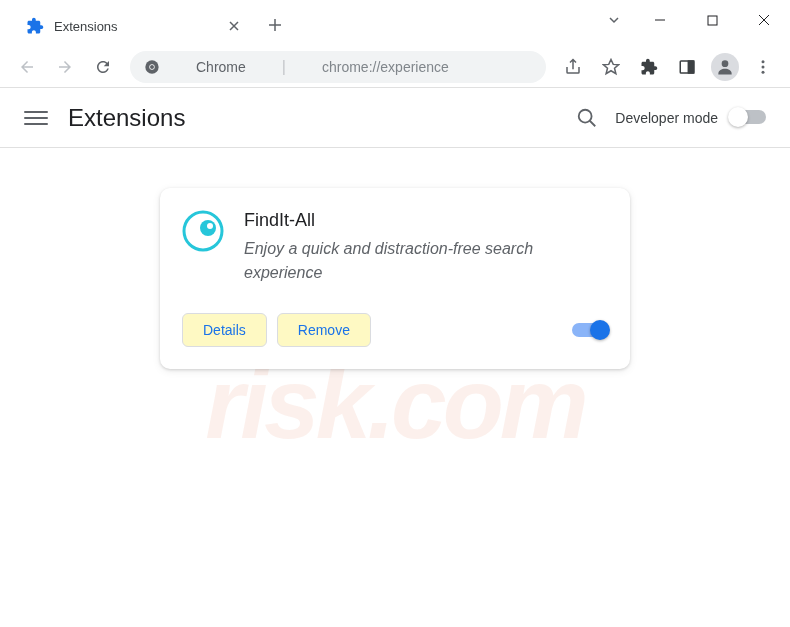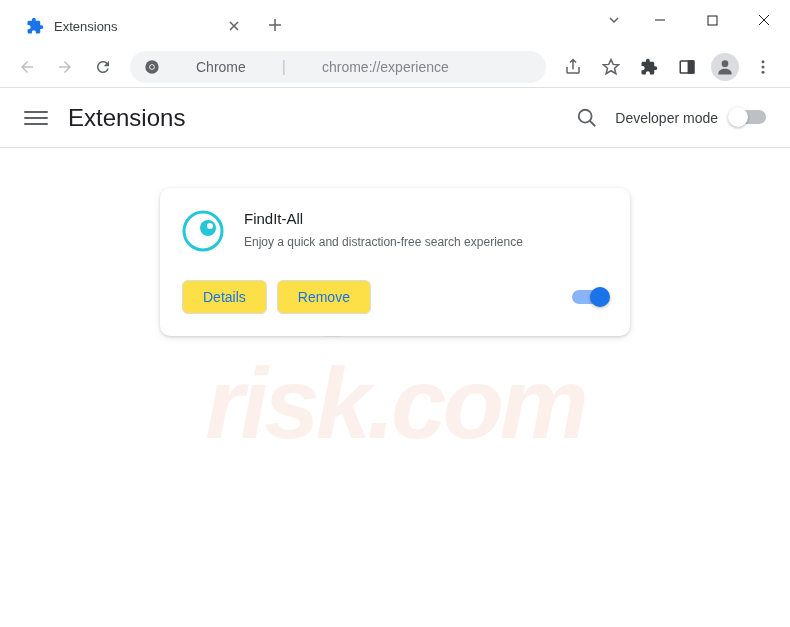--- a/index.html
+++ b/index.html
@@ -43,24 +43,24 @@
     .toggle .knob { width: 20px; height: 20px; background: #fff; border-radius: 50%; position: absolute; top: -3px; left: -2px; box-shadow: 0 1px 3px rgba(0,0,0,0.3); transition: all 0.2s; }
     .toggle.on { background: #8ab4f8; }
     .toggle.on .knob { left: 18px; background: #1a73e8; }
     
     
     .content { padding: 40px 24px; display: flex; justify-content: center; }
     .ext-card { width: 470px; background: #fff; border-radius: 10px; box-shadow: 0 1px 3px rgba(0,0,0,0.15), 0 2px 8px rgba(0,0,0,0.08); padding: 22px; }
     .ext-top { display: flex; gap: 20px; margin-bottom: 28px; }
     .ext-icon { width: 42px; height: 42px; flex-shrink: 0; }
     .ext-info { flex: 1; }
-    .ext-name { font-size: 15px; color: #202124; font-weight: 400; margin-bottom: 6px; }
-    .ext-desc { font-size: 12px; color: #5f6368; line-height: 1.5; }
+    .ext-name { font-size: 18px; color: #202124; font-weight: 400; margin-bottom: 6px; }
+    .ext-desc { font-size: 16px; color: #5f6368; line-height: 1.5; font-style: italic; }
     .ext-bottom { display: flex; align-items: center; gap: 10px; }
-    .ext-btn { padding: 8px 20px; border: 1px solid #dadce0; border-radius: 6px; background: #fde047; color: #1a73e8; font-size: 14px; font-weight: 500; cursor: pointer; }
+    .ext-btn { padding: 8px 20px; border: 1px solid #dadce0; border-radius: 6px; background: #fef9c3; color: #1a73e8; font-size: 14px; font-weight: 500; cursor: pointer; }
     .ext-toggle-wrap { margin-left: auto; }
     
     
     .watermark { position: absolute; top: 50%; left: 50%; transform: translate(-50%, -40%); font-size: 130px; font-weight: 700; color: rgba(230, 130, 100, 0.12); font-style: italic; pointer-events: none; white-space: nowrap; letter-spacing: -4px; z-index: 0; }
     .watermark .line2 { font-size: 100px; display: block; margin-top: -20px; }
     .content, .page-header { position: relative; z-index: 1; }
   </style>
 </head>
 <body>
 

